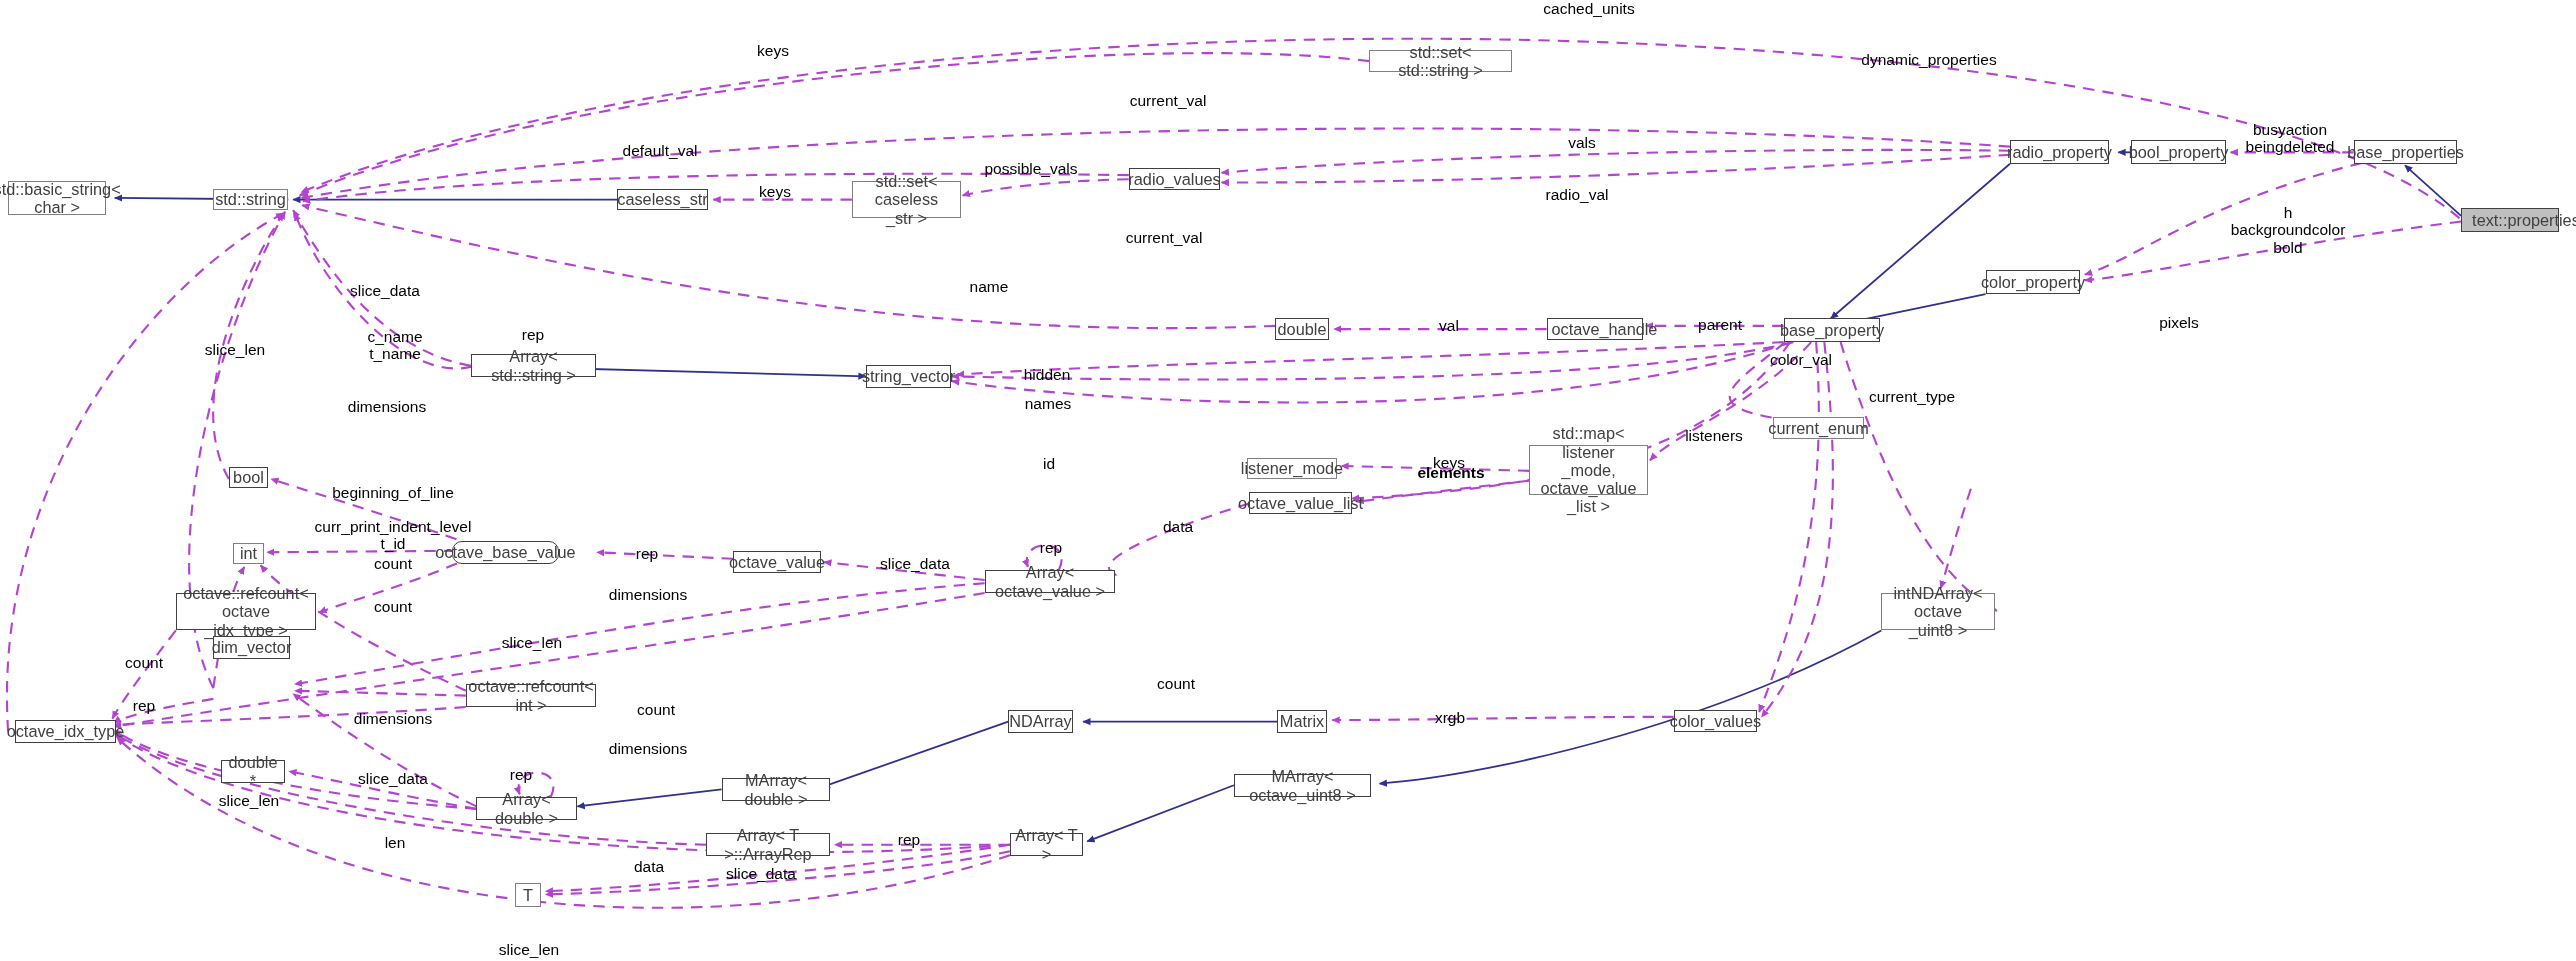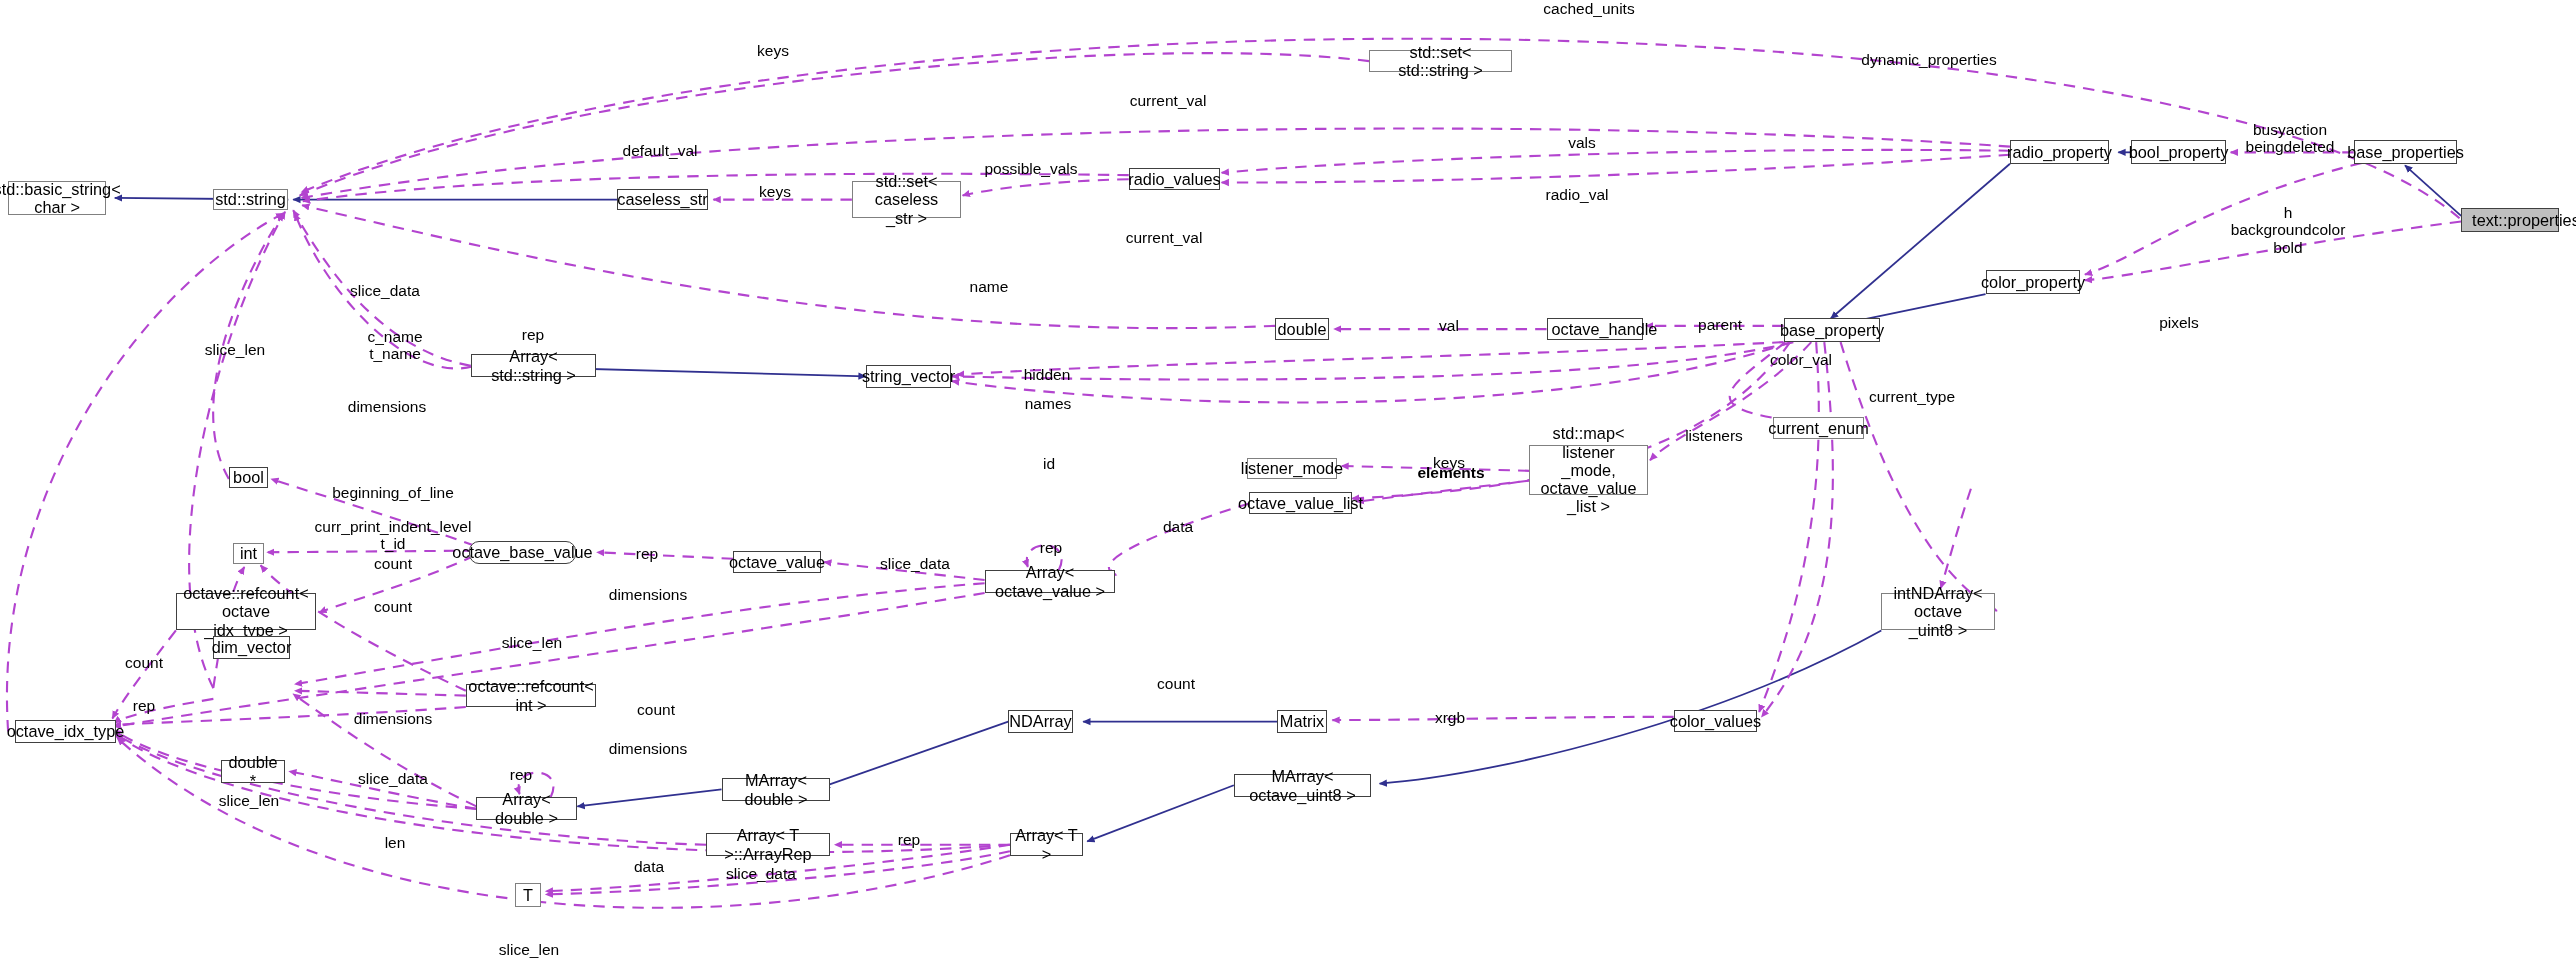--- a/index.html
+++ b/index.html
@@ -11,21 +11,21 @@
     background:#ffffff;
     font-family:"Liberation Sans","DejaVu Sans",sans-serif;
     overflow:hidden;
   }
   svg#edges{position:absolute;left:0;top:0;width:2576px;height:962px;}
   .node{
     position:absolute;
     box-sizing:border-box;
     background:#ffffff;
     border:0.8px solid #808080;
-    color:#000000;
+    color:#404040;
     font-size:16.3px;
     line-height:1.12;
     display:flex;
     align-items:center;
     justify-content:center;
     text-align:center;
     white-space:pre-line;
     padding:0.8px 4.1px;
     z-index:5;
   }
@@ -178,21 +178,21 @@
       <div class="node solid" style="left: 1547px; top: 318px; width: 96px; height: 22px; padding-left: 23px;">octave_handle</div>
       <div class="node solid" style="left: 1784px; top: 318px; width: 96px; height: 23.6px;">base_property</div>
       <div class="node" style="left: 1773px; top: 417px; width: 91px; height: 22px;">current_enum</div>
       <div class="node solid" style="left: 229px; top: 467px; width: 39px; height: 21px;">bool</div>
       <div class="node" style="left: 1247px; top: 458px; width: 90px; height: 21px;">listener_mode</div>
       <div class="node" style="left: 1529px; top: 445px; width: 119px; height: 50px;">std::map&lt; listener
 _mode, octave_value
 _list &gt;</div>
       <div class="node solid" style="left: 1249px; top: 492px; width: 103px; height: 22px;">octave_value_list</div>
       <div class="node" style="left: 233px; top: 543px; width: 31px; height: 21px;">int</div>
-      <div class="node solid" style="left: 469px; top: 541px; width: 107px; height: 23px; border-radius: 10px;">octave_base_value</div>
+      <div class="node solid" style="left: 452px; top: 541px; width: 107px; height: 23px; border-radius: 10px;">octave_base_value</div>
       <div class="node solid" style="left: 733px; top: 551px; width: 88px; height: 22px;">octave_value</div>
       <div class="node solid" style="left: 985px; top: 570px; width: 130px; height: 23px;">Array&lt; octave_value &gt;</div>
       <div class="node solid" style="left: 176px; top: 593px; width: 140px; height: 37px;">octave::refcount&lt; octave
 _idx_type &gt;</div>
       <div class="node" style="left: 1881px; top: 593px; width: 114px; height: 37px;">intNDArray&lt; octave
 _uint8 &gt;</div>
       <div class="node solid" style="left: 213px; top: 636px; width: 77px; height: 23px;">dim_vector</div>
       <div class="node solid" style="left: 466px; top: 684px; width: 130px; height: 23px;">octave::refcount&lt; int &gt;</div>
       <div class="node solid" style="left: 1008px; top: 710px; width: 65px; height: 23px;">NDArray</div>
       <div class="node solid" style="left: 1277px; top: 710px; width: 50px; height: 23px;">Matrix</div>

